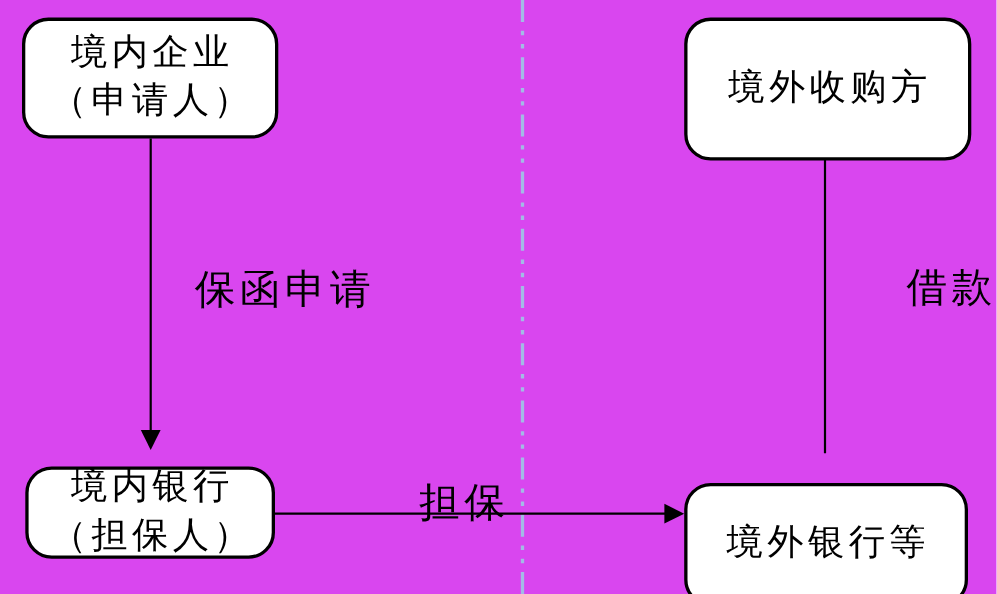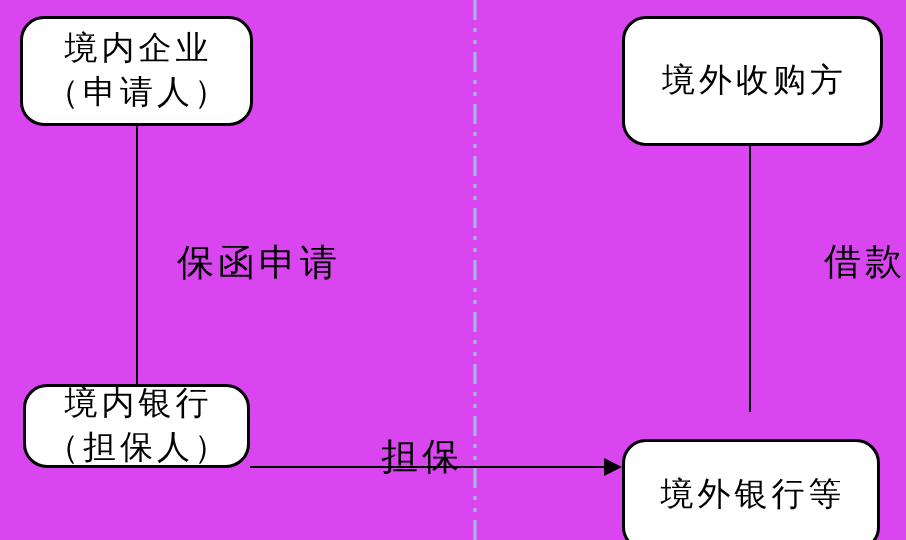--- a/index.html
+++ b/index.html
@@ -38,21 +38,21 @@
     justify-content: center;
     text-align: center;
     font-size: 33px;
     line-height: 1.32;
     letter-spacing: 4px;
     white-space: nowrap;
   }
   .node div { text-indent: 4px; }
   .node-domestic-enterprise { left: 20px;  top: 16px;  width: 233px; height: 110px; }
   .node-overseas-acquirer   { left: 622px; top: 16px;  width: 261px; height: 130px; }
-  .node-domestic-bank       { left: 23px;  top: 384px; width: 227px; height: 84px; }
+  .node-domestic-bank       { left: 23px;  top: 424px; width: 227px; height: 84px; }
   .node-overseas-creditor   { left: 622px; top: 411px; width: 258px; height: 112px; margin-top: 28px; }
   .edge-label {
     position: absolute;
     z-index: 3;
     transform: translate(-50%, -50%);
     font-size: 37px;
     letter-spacing: 4px;
     white-space: nowrap;
   }
   .edge-label-guarantee-application { left: 249px; top: 263px; margin-left: 10px; }

